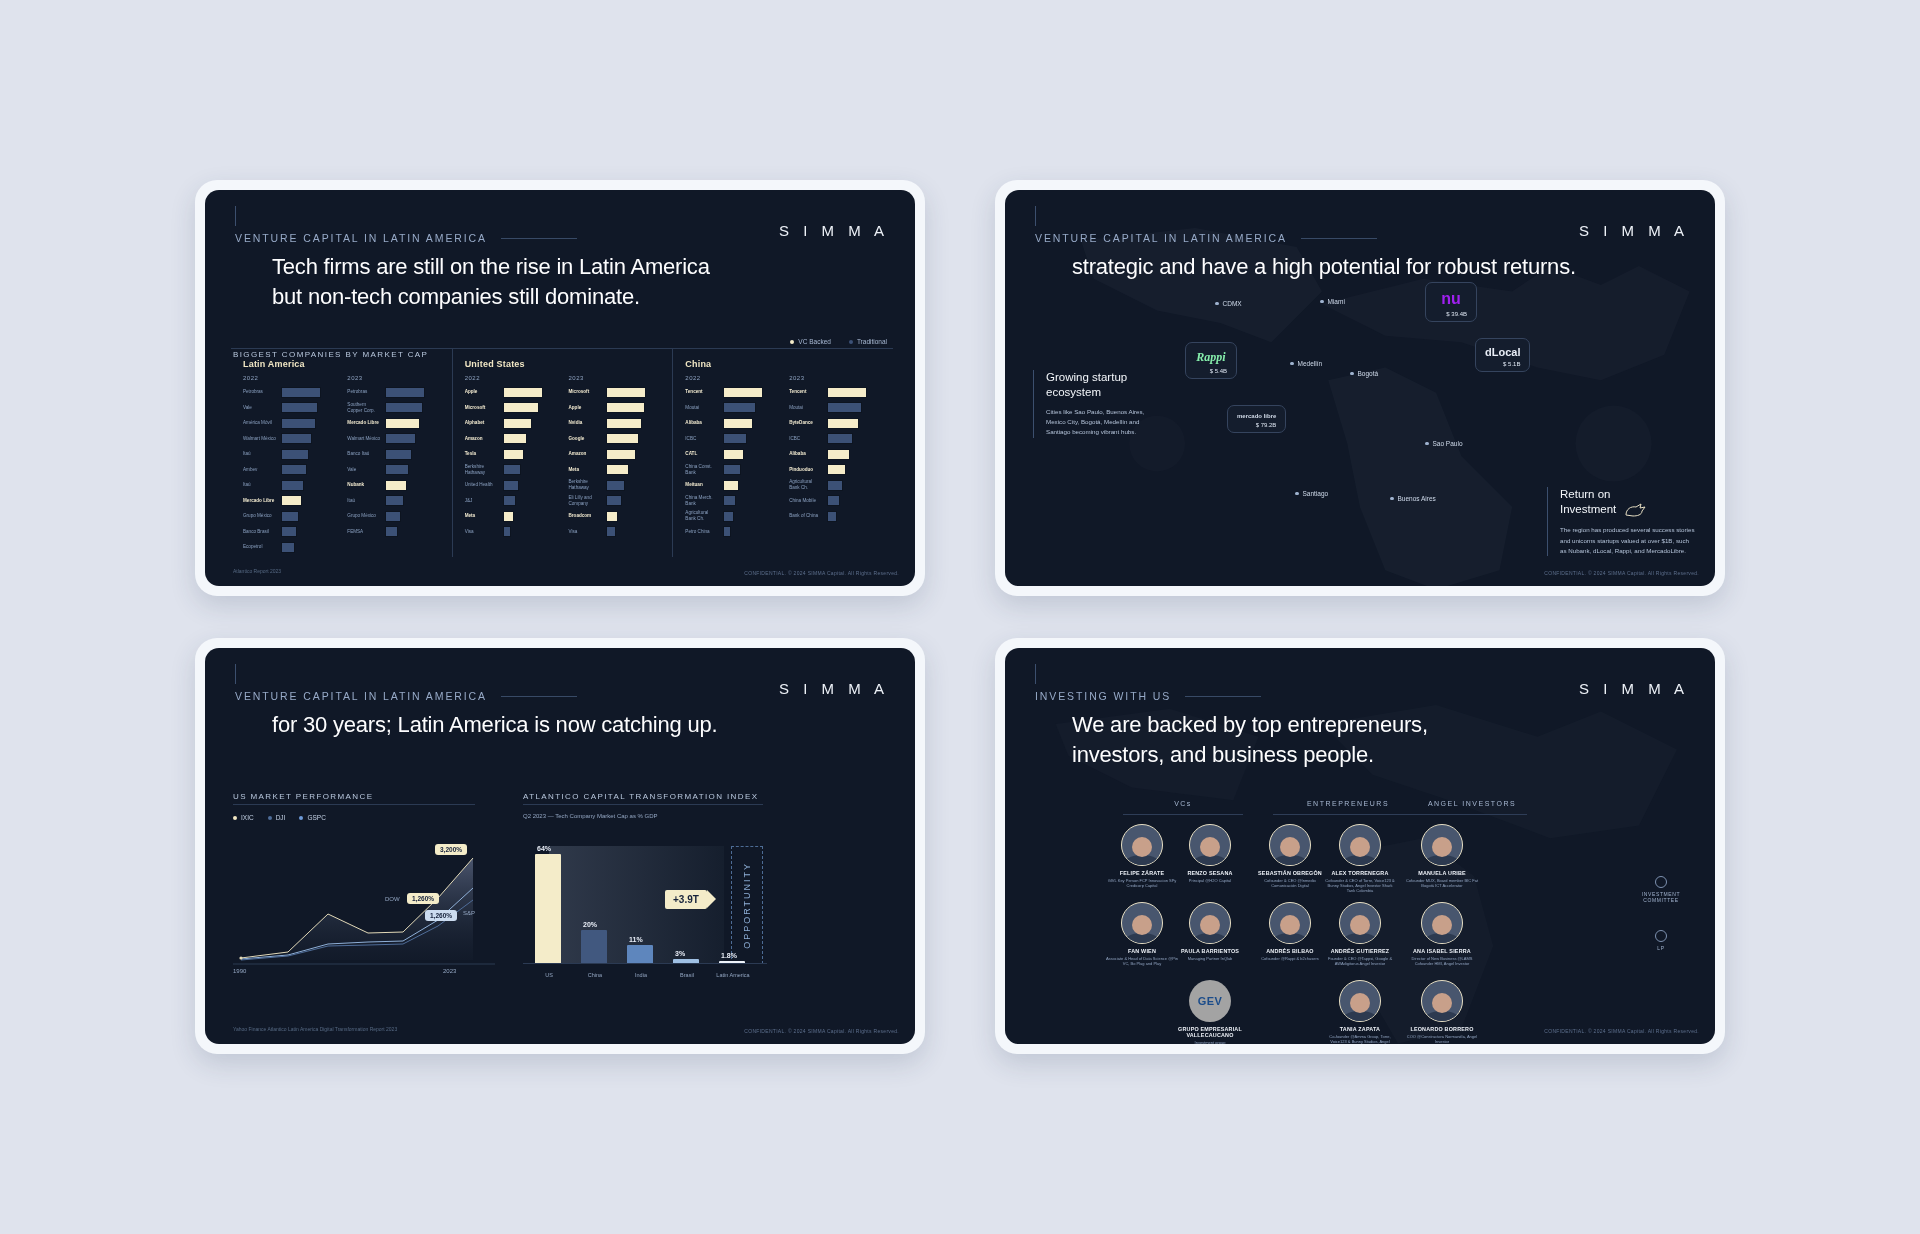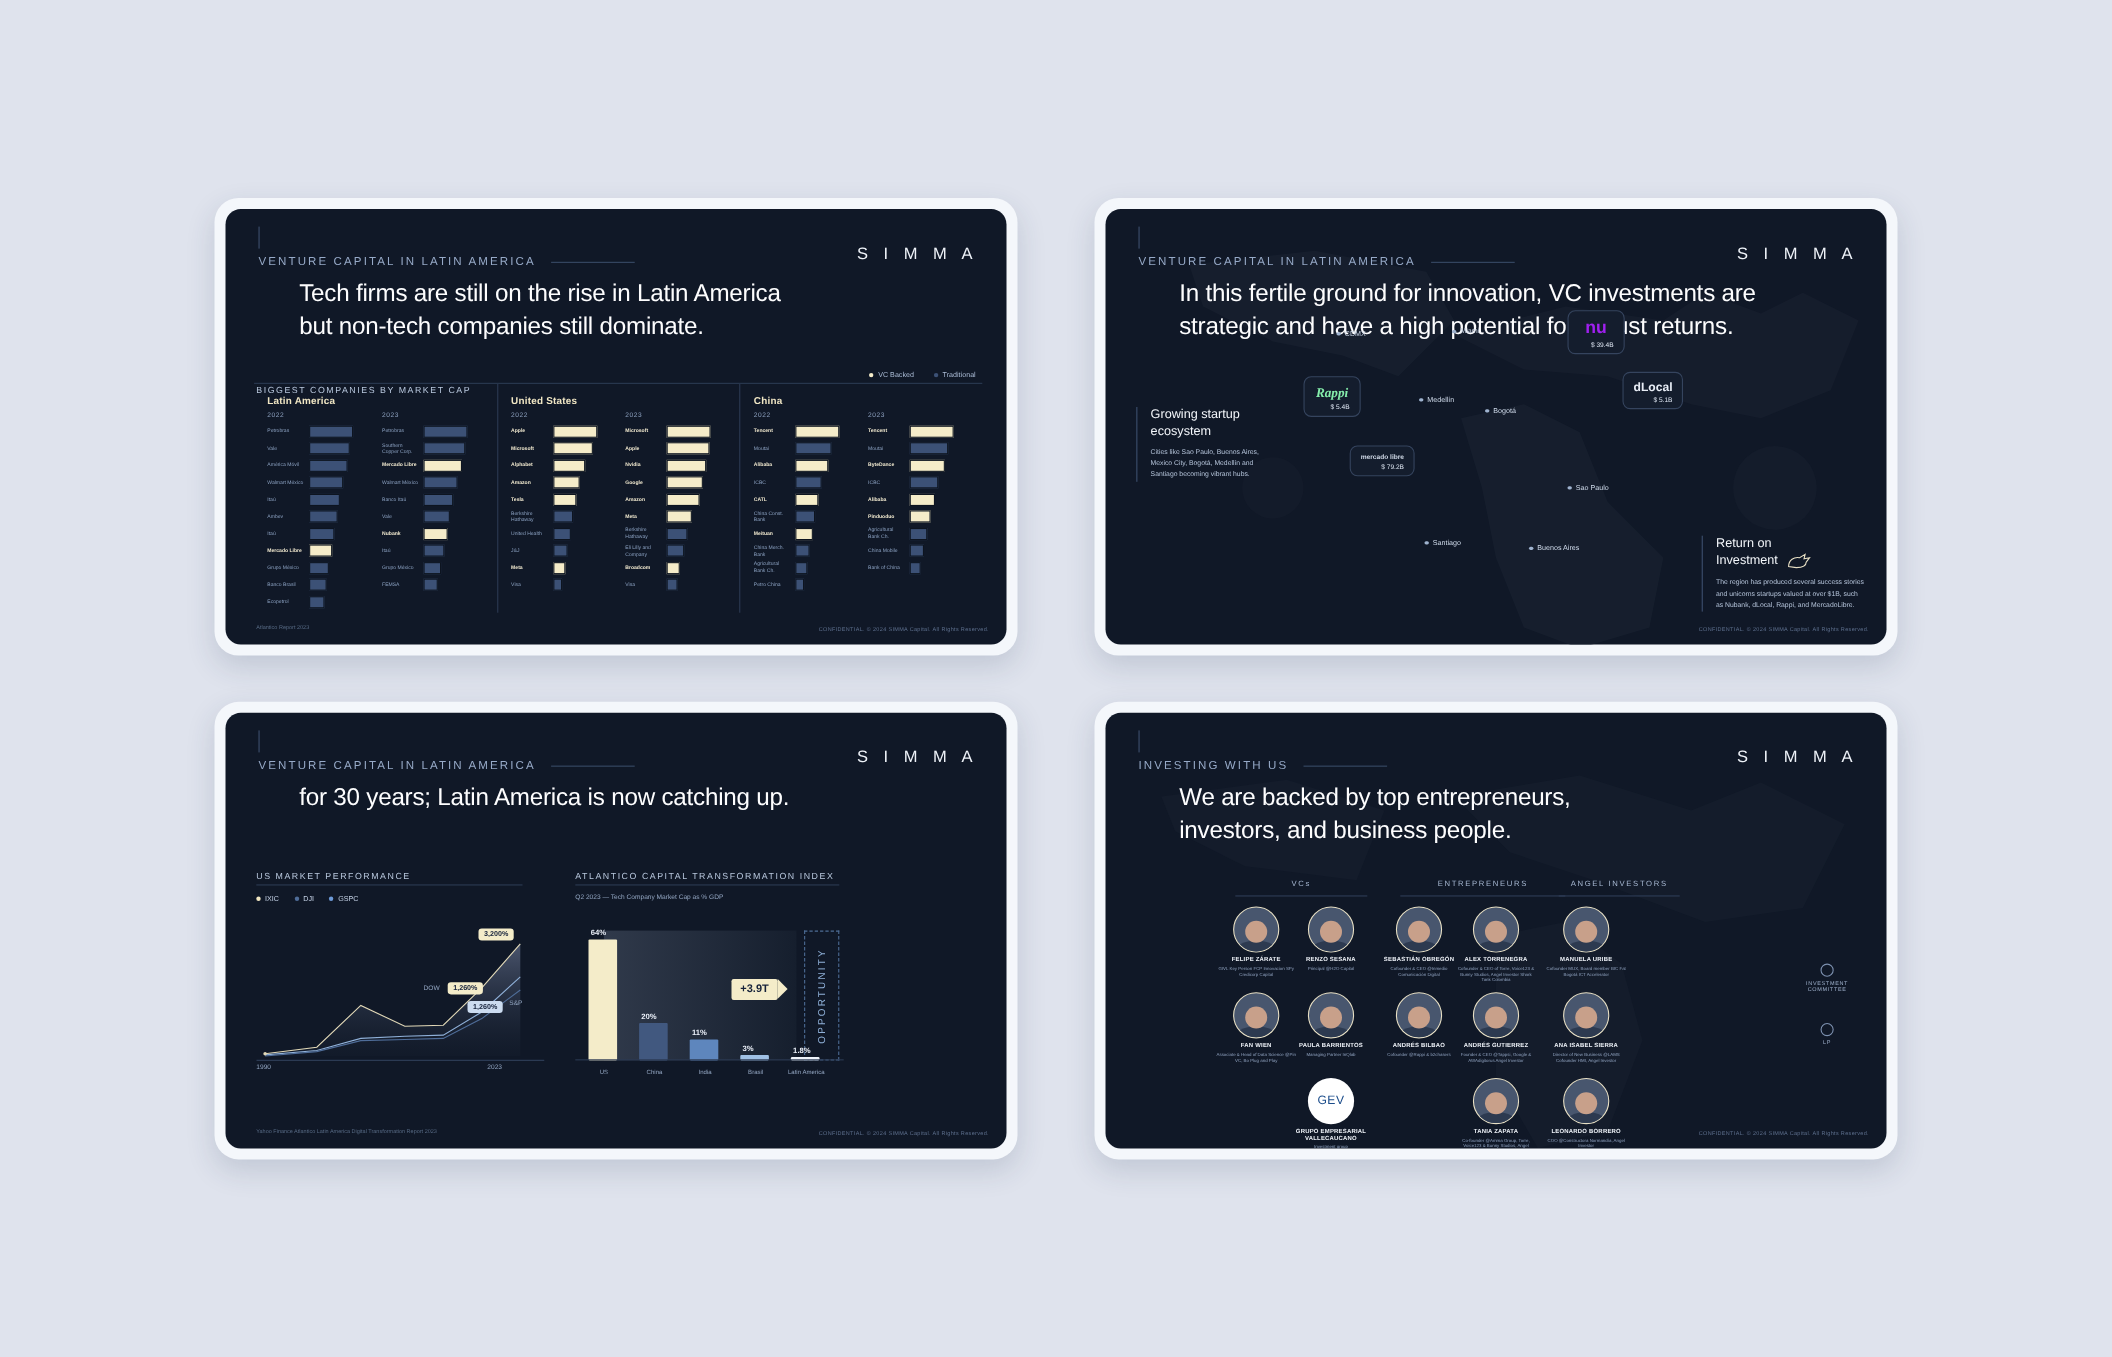--- a/index.html
+++ b/index.html
@@ -154,22 +154,22 @@
     width:20px;height:20px;border-radius:50%;background:#c8a08a;
   }
   .avatar .body{
     position:absolute; left:50%; bottom:-12px; transform:translateX(-50%);
     width:40px;height:22px;border-radius:50% 50% 0 0;background:#2d3a50;
   }
   .pname { font-size:5.4px; font-weight:700; color:#eef2f8; letter-spacing:.2px; }
   .prole { font-size:4px; line-height:1.35; color:#90a3c0; margin-top:1.5px; }
   .gev {
     width:42px;height:42px;border-radius:50%;margin:0 auto 4px;
-    background:#ffffff; color:#1b4c8a; display:flex;align-items:center;justify-content:center;
-    font-size:11px;font-weight:400;letter-spacing:.5px;
+    background:#a3a3a3; color:#1b4c8a; display:flex;align-items:center;justify-content:center;
+    font-size:11px;font-weight:700;letter-spacing:.5px;
   }
   .ringlab { position:absolute; text-align:center; font-size:5px; color:#9fb1cc; letter-spacing:.6px;}
   .ring { width:12px;height:12px;border-radius:50%;border:1px solid #7d91b0; margin:0 auto 3px;}
 </style>
 </head>
 <body>
 
 <div class="deck">
 
   <div class="slide-wrap">
@@ -481,21 +481,20 @@
       <circle cx="480" cy="200" r="30" opacity=".5"></circle>
       <circle cx="120" cy="200" r="22" opacity=".45"></circle>
     </svg>
 
     <div class="vbar"></div>
     <div class="eyebrow">
       <span>VENTURE CAPITAL IN LATIN AMERICA</span>
       <span class="rule"></span>
     </div>
     <div class="headline">
-      <span>In this fertile ground for innovation, VC investments are</span>
       <span>strategic and have a high potential for robust returns.</span>
     </div>
     <div class="logo">S I M M A</div>
 
     <div class="side-note" style="left:28px; top:180px; width:118px;">
       <h3>
         <span>Growing startup</span><br>
         <span>ecosystem</span>
       </h3>
       <p>Cities like Sao Paulo, Buenos Aires, Mexico City, Bogotá, Medellín and Santiago becoming vibrant hubs.</p>

